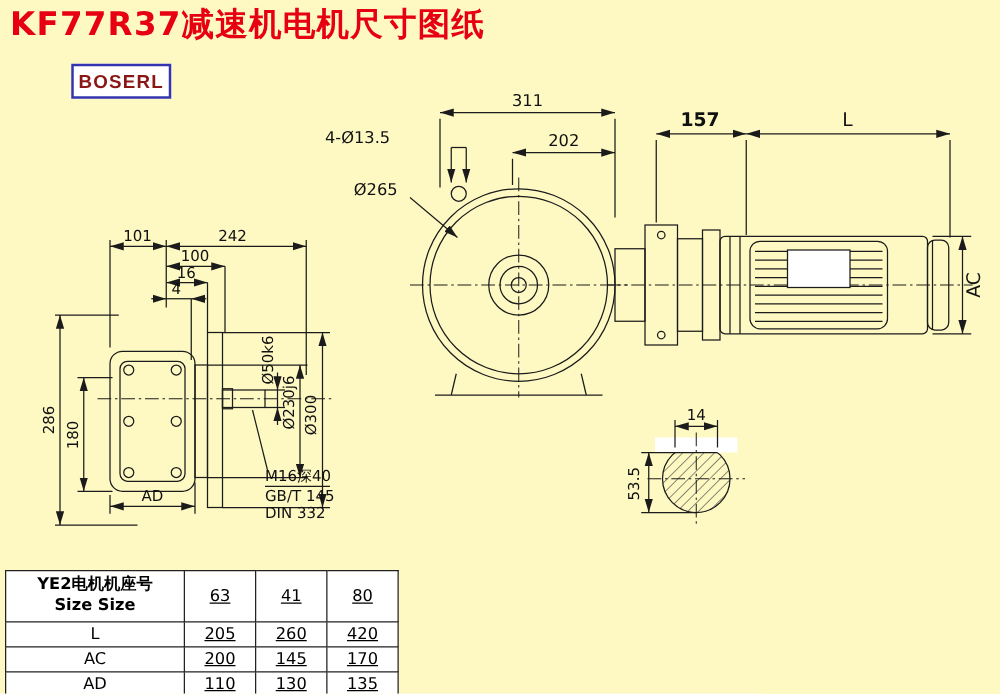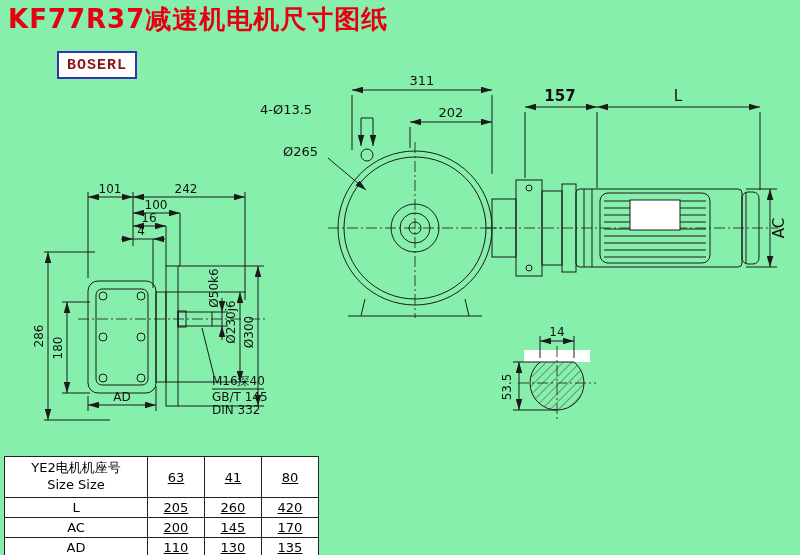--- a/index.html
+++ b/index.html
@@ -1,35 +1,35 @@
 <!DOCTYPE html>
 <html><head>
 <meta charset="utf-8">
 <style>
   html,body{margin:0;padding:0;background:#fff;}
-  .page{position:relative;width:800px;height:555px;background:#86efac;overflow:hidden;
+  .page{position:relative;width:800px;height:555px;background:#fef9c3;overflow:hidden;
         font-family:"DejaVu Sans","Liberation Sans",sans-serif;}
   .title{position:absolute;top:2px;left:8px;margin:0;font-size:26px;font-weight:bold;
          color:#e60012;letter-spacing:1px;}
   .logo{position:absolute;top:51px;left:57px;width:76px;height:24px;border:2px solid #3434b0;
         display:flex;align-items:center;justify-content:center;background:#fff;}
-  .logo span{color:#8b1616;font-family:Liberation Mono, monospace;
+  .logo span{color:#8b1616;font-family:Liberation Sans, sans-serif;
              font-weight:bold;font-size:15px;letter-spacing:1px;}
   svg.draw{position:absolute;left:0;top:0;}
   .s{stroke:#1b1b1b;stroke-width:1;fill:none;stroke-linecap:butt;}
   .cl{stroke:#1b1b1b;stroke-width:0.8;fill:none;stroke-dasharray:11 3 2 3;}
   svg text{fill:#111;stroke:none;font-size:12px;font-family:"DejaVu Sans","Liberation Sans",sans-serif;}
   svg text.big{font-size:15px;}
   svg text.bold{font-weight:bold;}
   svg text.md{font-size:13px;}
   .spec{position:absolute;left:4px;top:456px;border-collapse:collapse;font-size:13px;color:#000;background:#fff;}
   .spec td,.spec th{border:1px solid #222;text-align:center;font-weight:normal;padding:0 2px;height:19px;}
   .spec .c0{width:138px;}
   .spec .cv{width:52px;text-decoration:underline;}
-  .spec .hdr{height:40px;line-height:1.3;}
+  .spec .hdr{height:40px;line-height:1.3;font-weight:bold;}
 </style>
 </head>
 <body>
 
 <div class="page">
 
   <h1 class="title">KF77R37减速机电机尺寸图纸</h1>
 
   <div class="logo">
     <span>BOSERL</span>

